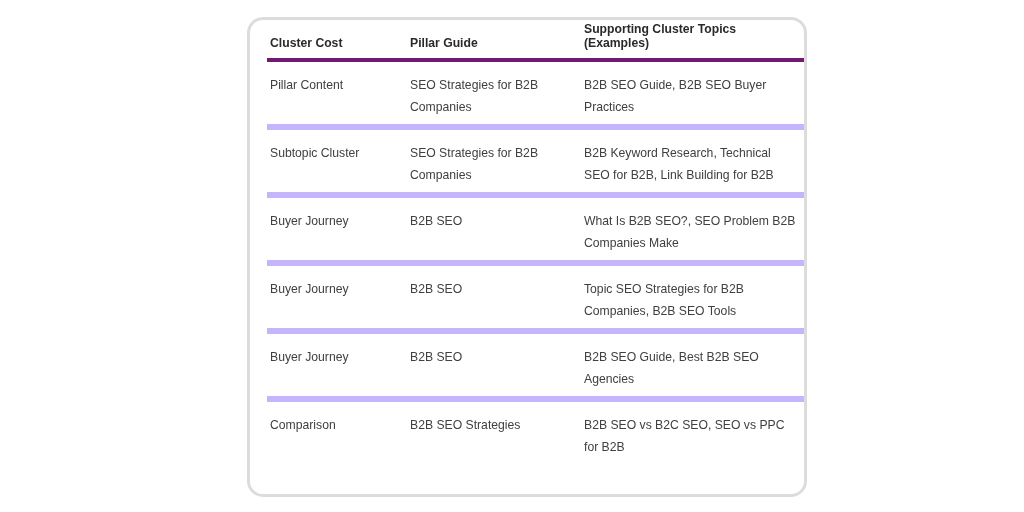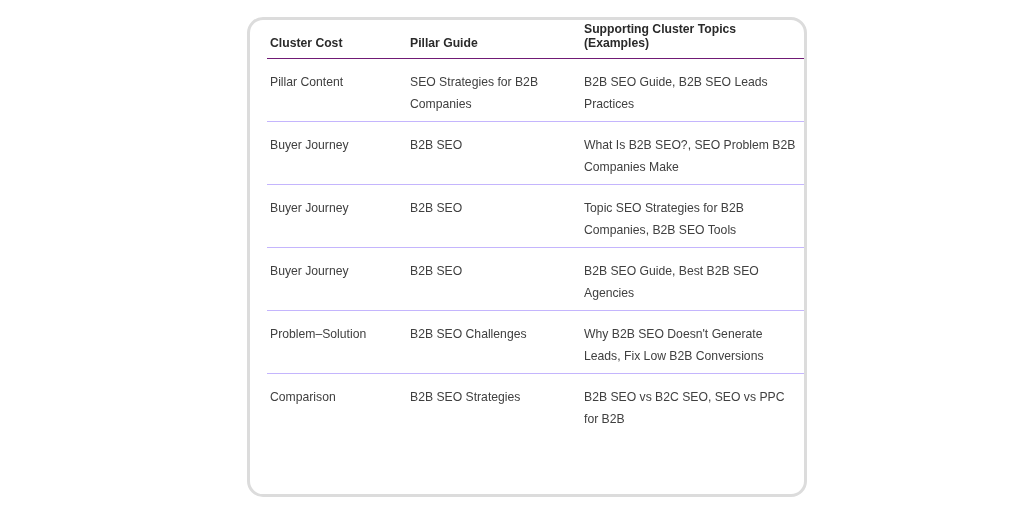--- a/index.html
+++ b/index.html
@@ -40,31 +40,31 @@
     .cluster-table col.c2 { width: 174px; }
     .cluster-table col.c3 { width: 223px; }
     .cluster-table th {
       text-align: left;
       font-weight: bold;
       color: #2a2a2a;
       vertical-align: bottom;
       padding: 0 6px 8px 3px;
       height: 28px;
       line-height: 14px;
-      border-bottom: 1px solid #701a75;
+      border-bottom: 4px solid #701a75;
     }
     .cluster-table th.h1, .cluster-table th.h2 { vertical-align: bottom; }
     .cluster-table th.h3 { padding-top: 2px; }
     .cluster-table td {
       vertical-align: top;
       padding: 12px 6px 0 3px;
       height: 50px;
       line-height: 22px;
       color: #404040;
-      border-bottom: 1px solid #c4b5fd;
+      border-bottom: 6px solid #c4b5fd;
     }
     .cluster-table tr:last-child td { border-bottom: none; }
     .cluster-table tr.row td { box-sizing: content-box; }
   </style>
 </head>
 <body>
 
 <div class="card">
   <table class="cluster-table">
     <colgroup>
@@ -76,42 +76,42 @@
       <tr>
         <th class="h1">Cluster Cost</th>
         <th class="h2">Pillar Guide</th>
         <th class="h3">Supporting Cluster Topics (Examples)</th>
       </tr>
     </thead>
     <tbody>
       <tr class="row">
         <td>Pillar Content</td>
         <td>SEO Strategies for B2B Companies</td>
-        <td>B2B SEO Guide, B2B SEO Leads Practices</td>
+        <td>B2B SEO Guide, B2B SEO Buyer Practices</td>
+      </tr>
+      <tr class="row">
+        <td>Subtopic Cluster</td>
+        <td>SEO Strategies for B2B Companies</td>
+        <td>B2B Keyword Research, Technical SEO for B2B, Link Building for B2B</td>
       </tr>
       <tr class="row">
         <td>Buyer Journey</td>
         <td>B2B SEO</td>
         <td>What Is B2B SEO?, SEO Problem B2B Companies Make</td>
       </tr>
       <tr class="row">
         <td>Buyer Journey</td>
         <td>B2B SEO</td>
         <td>Topic SEO Strategies for B2B Companies, B2B SEO Tools</td>
       </tr>
       <tr class="row">
         <td>Buyer Journey</td>
         <td>B2B SEO</td>
         <td>B2B SEO Guide, Best B2B SEO Agencies</td>
       </tr>
       <tr class="row">
-        <td>Problem–Solution</td>
-        <td>B2B SEO Challenges</td>
-        <td>Why B2B SEO Doesn't Generate Leads, Fix Low B2B Conversions</td>
-      </tr>
-      <tr class="row">
         <td>Comparison</td>
         <td>B2B SEO Strategies</td>
         <td>B2B SEO vs B2C SEO, SEO vs PPC for B2B</td>
       </tr>
     </tbody>
   </table>
 </div>
 
 </body></html>

